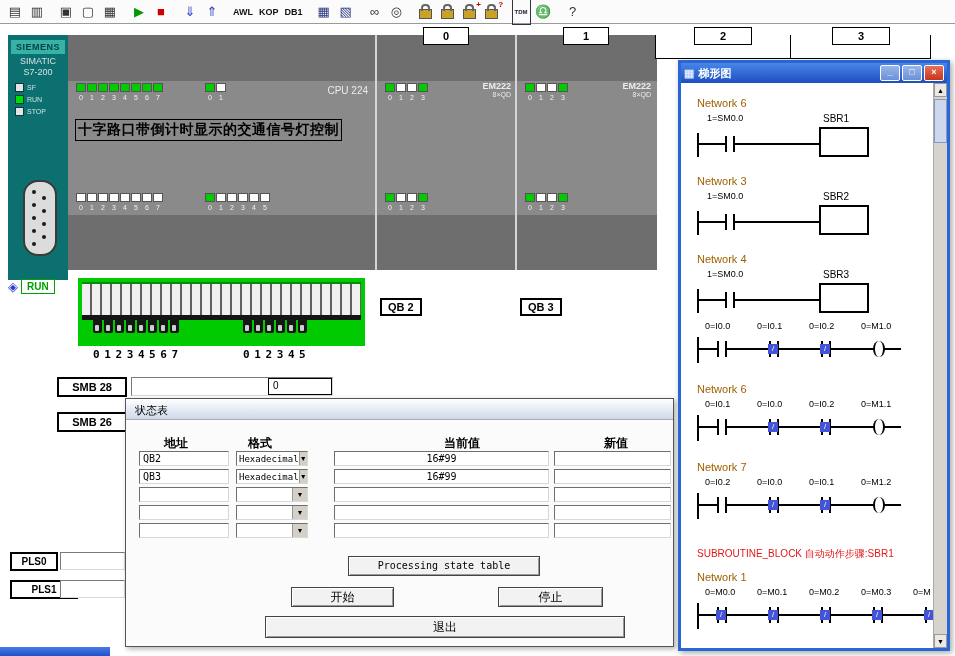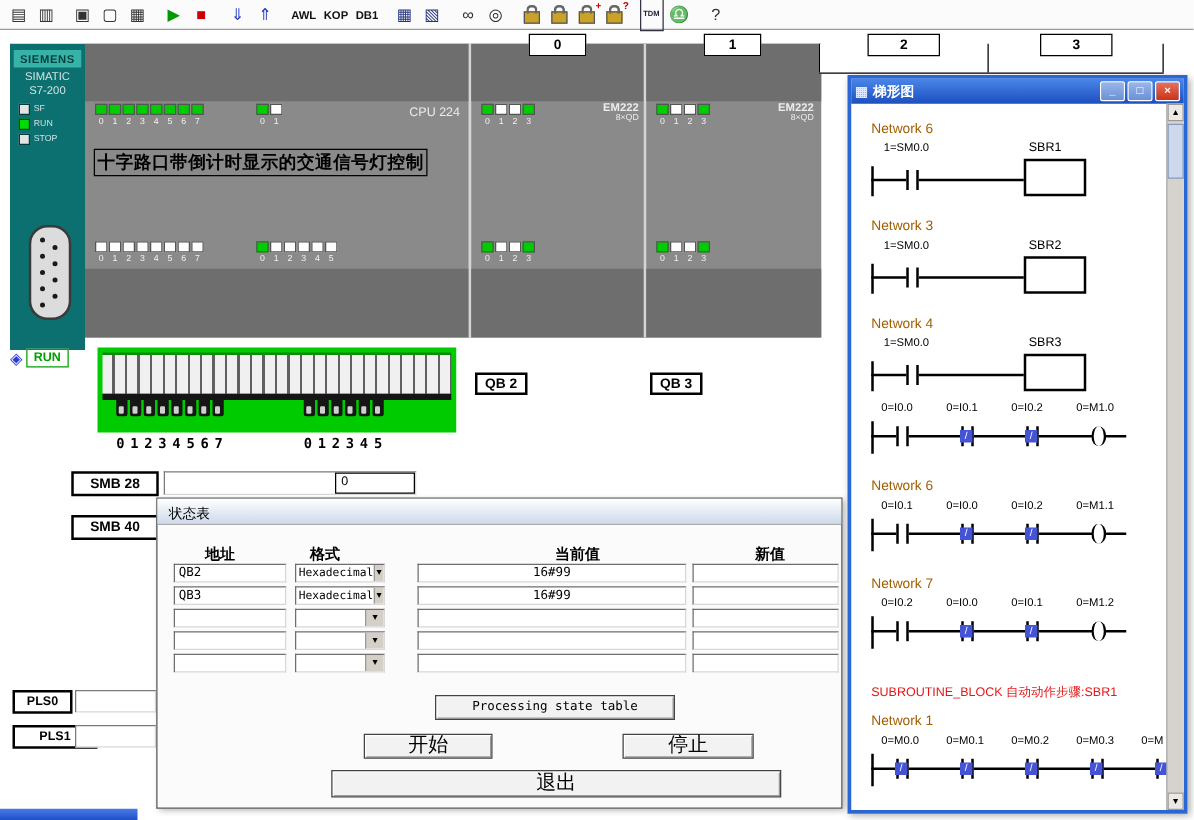--- a/index.html
+++ b/index.html
@@ -100,21 +100,21 @@
   .dlg-row{position:absolute;left:0;right:0;height:16px}
   .fld{position:absolute;height:15px;background:#fff;border:1px solid;border-color:#6e6e6e #d8d8d8 #d8d8d8 #6e6e6e;
     font-size:10px;line-height:14px;box-sizing:border-box;overflow:hidden}
   .f-addr{left:13px;width:90px;font-family:"DejaVu Sans Mono",monospace;padding-left:3px}
   .f-fmt{left:110px;width:72px;display:flex}
   .fmt-t{flex:1;font-family:"DejaVu Sans Mono",monospace;font-size:9px;padding-left:2px}
   .fmt-a{width:14px;background:#d4d0c8;border-left:1px solid #999;font-size:7px;text-align:center;line-height:13px}
   .f-cur{left:208px;width:215px;text-align:center;font-family:"DejaVu Sans Mono",monospace}
   .f-new{left:428px;width:117px}
   .btn{position:absolute;background:#f2f2f2;border:1px solid #444;
-    box-shadow:inset 1px 1px 0 #fff,inset -1px -1px 0 #9a9a9a;font-size:16px;text-align:center;
+    box-shadow:inset 1px 1px 0 #fff,inset -1px -1px 0 #9a9a9a;font-size:12px;text-align:center;
     box-sizing:border-box;line-height:18px}
   #btn-process{left:222px;top:157px;width:192px;height:20px;font-family:"DejaVu Sans Mono",monospace;font-size:10px}
   #btn-start{left:165px;top:188px;width:103px;height:20px}
   #btn-stop{left:372px;top:188px;width:105px;height:20px}
   #btn-exit{left:139px;top:217px;width:360px;height:22px;line-height:20px}
 
   
   #ladder{position:absolute;left:678px;top:60px;width:266px;height:585px;border:3px solid #2a66d4;
     background:#fff;z-index:45;box-shadow:2px 2px 6px rgba(0,0,0,.35);box-sizing:content-box}
   .lw-title{height:20px;background:linear-gradient(180deg,#4a86e8,#1c4fc0);display:flex;align-items:center;
@@ -424,21 +424,21 @@
     <span class="nums n1">01234567</span>
     <span class="nums n2">012345</span>
   </div>
 
   <div class="qbbox" style="left:380px">QB 2</div>
   <div class="qbbox" style="left:520px">QB 3</div>
 
   <div class="tagbox" style="left:57px;top:377px;width:70px;height:20px;line-height:16px">SMB 28</div>
   <div class="sunken" style="left:131px;top:377px;width:202px;height:19px"></div>
   <div class="valbox" style="left:268px;top:378px;width:64px;height:17px">0</div>
-  <div class="tagbox" style="left:57px;top:412px;width:70px;height:20px;line-height:16px">SMB 40</div>
+  <div class="tagbox" style="left:57px;top:412px;width:70px;height:20px;line-height:16px">SMB 26</div>
   <div class="sunken" style="left:131px;top:412px;width:202px;height:19px"></div>
 
   <div class="tagbox" style="left:10px;top:552px;width:48px;height:19px;line-height:15px;font-size:10px">PLS0</div>
   <div class="sunken" style="left:60px;top:552px;width:65px;height:18px"></div>
   <div class="tagbox" style="left:10px;top:580px;width:68px;height:19px;line-height:15px;font-size:10px">PLS1</div>
   <div class="sunken" style="left:60px;top:580px;width:65px;height:18px"></div>
 
   <div id="dialog">
     <div class="dlg-title">
       <span>状态表</span>

